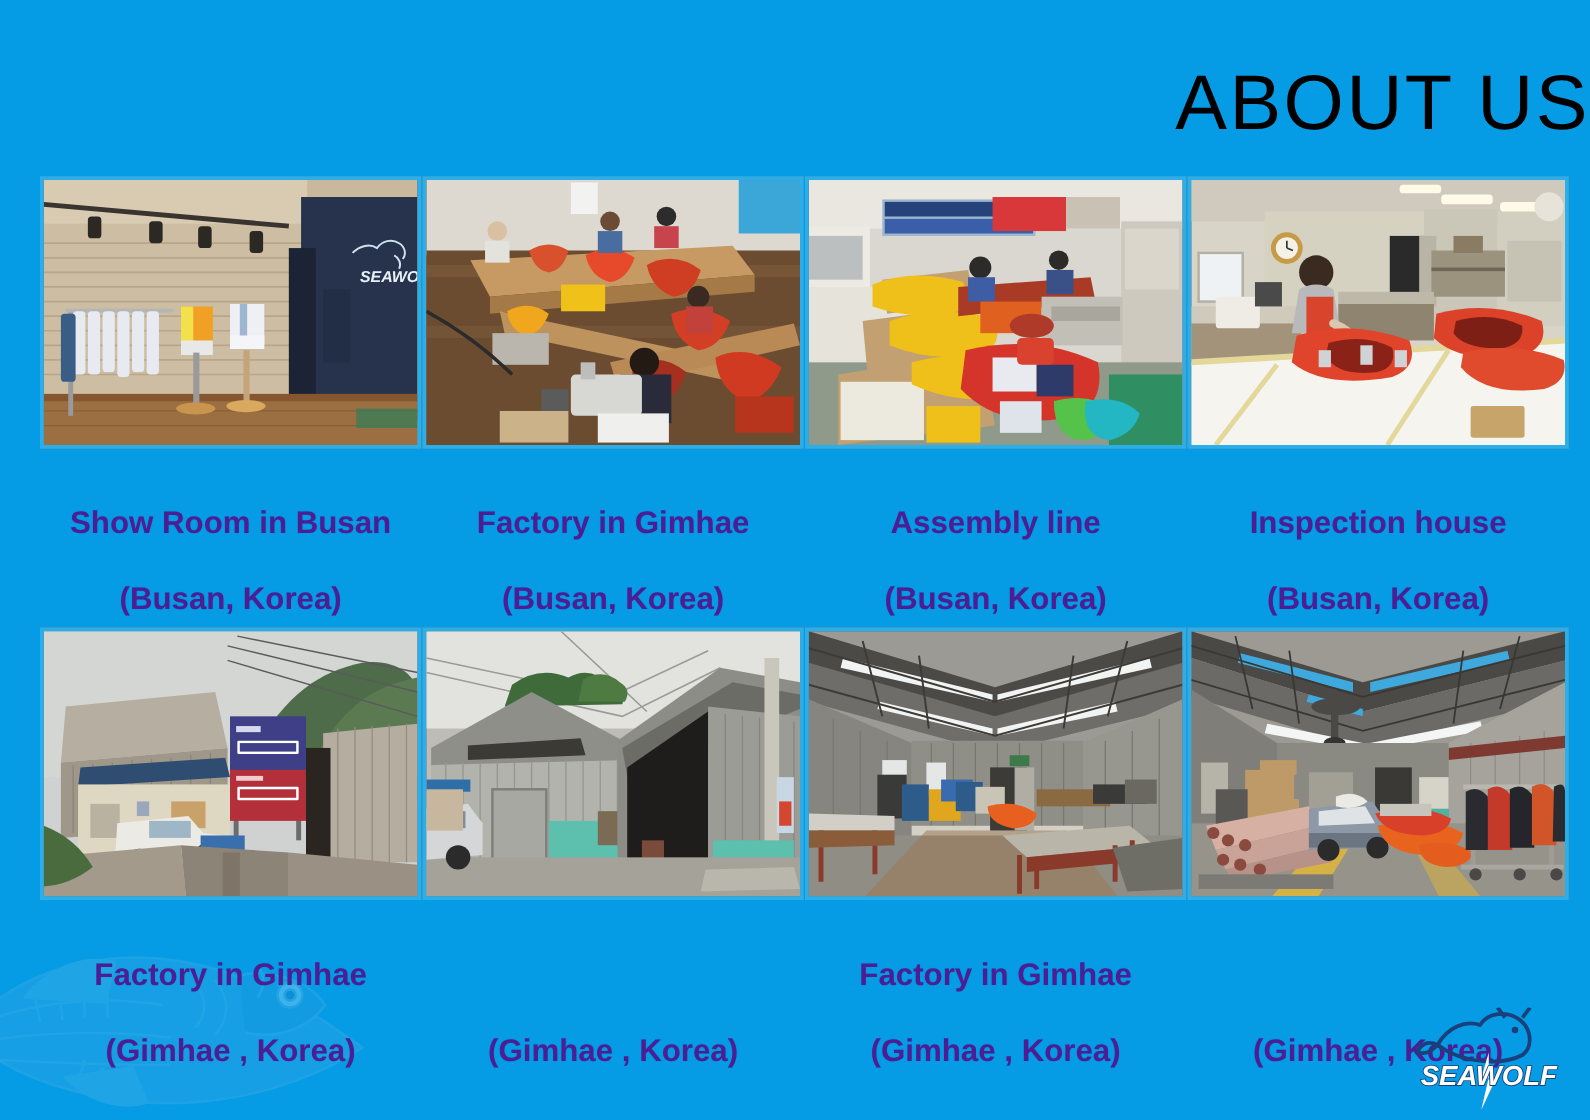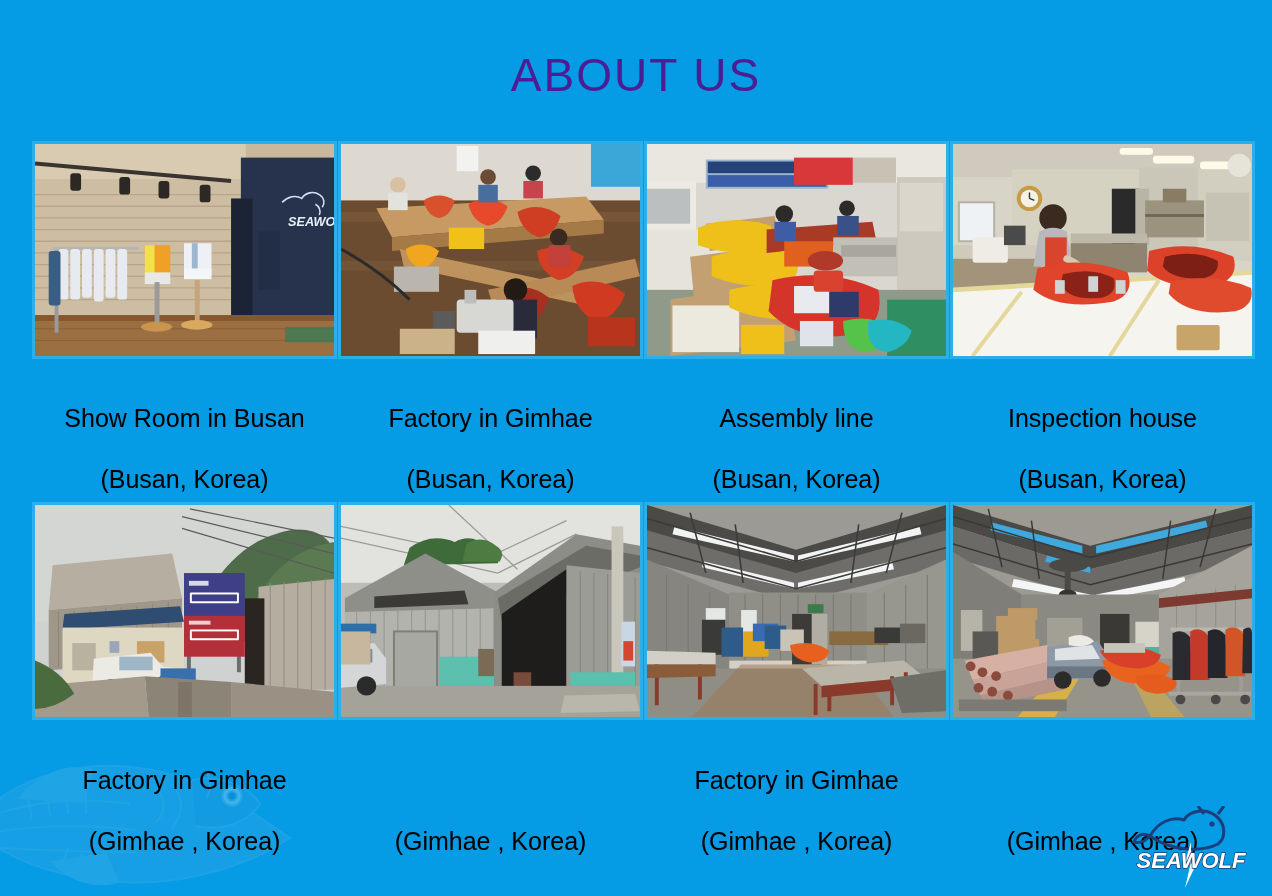--- a/index.html
+++ b/index.html
@@ -18,23 +18,23 @@
     width:340px; height:250px;
     opacity:.55;
     pointer-events:none;
     z-index:0;
   }
 
   
   .page-title{
     position:absolute;
     top:52px; left:0; width:100%;
-    text-align:center;
-    color:#4c1d95;
-    font-size:46px;
+    text-align:right;
+    color:#000000;
+    font-size:62px;
     font-weight:300;
     letter-spacing:2px;
     line-height:1;
     z-index:3;
   }
 
   
   .grid{
     position:absolute;
     top:141px; left:32px;
@@ -50,24 +50,24 @@
     width:305px; height:218px;
     border:3px solid #2BAFEA;
     overflow:hidden;
     position:relative;
     background:#777;
     display:block;
   }
   .photo svg{ display:block; width:100%; height:100%; }
 
   .caption{
-    color:#000000;
+    color:#4c1d95;
     text-align:center;
     font-size:25px;
-    font-weight:400;
+    font-weight:700;
     line-height:1.22;
     margin-top:13px;
     white-space:pre-line;
     text-shadow:0 0 1px rgba(0,0,0,.12);
   }
   .row2 .caption{ margin-top:14px; font-size:25px; }
 
   
   .brand-logo{
     position:absolute;

